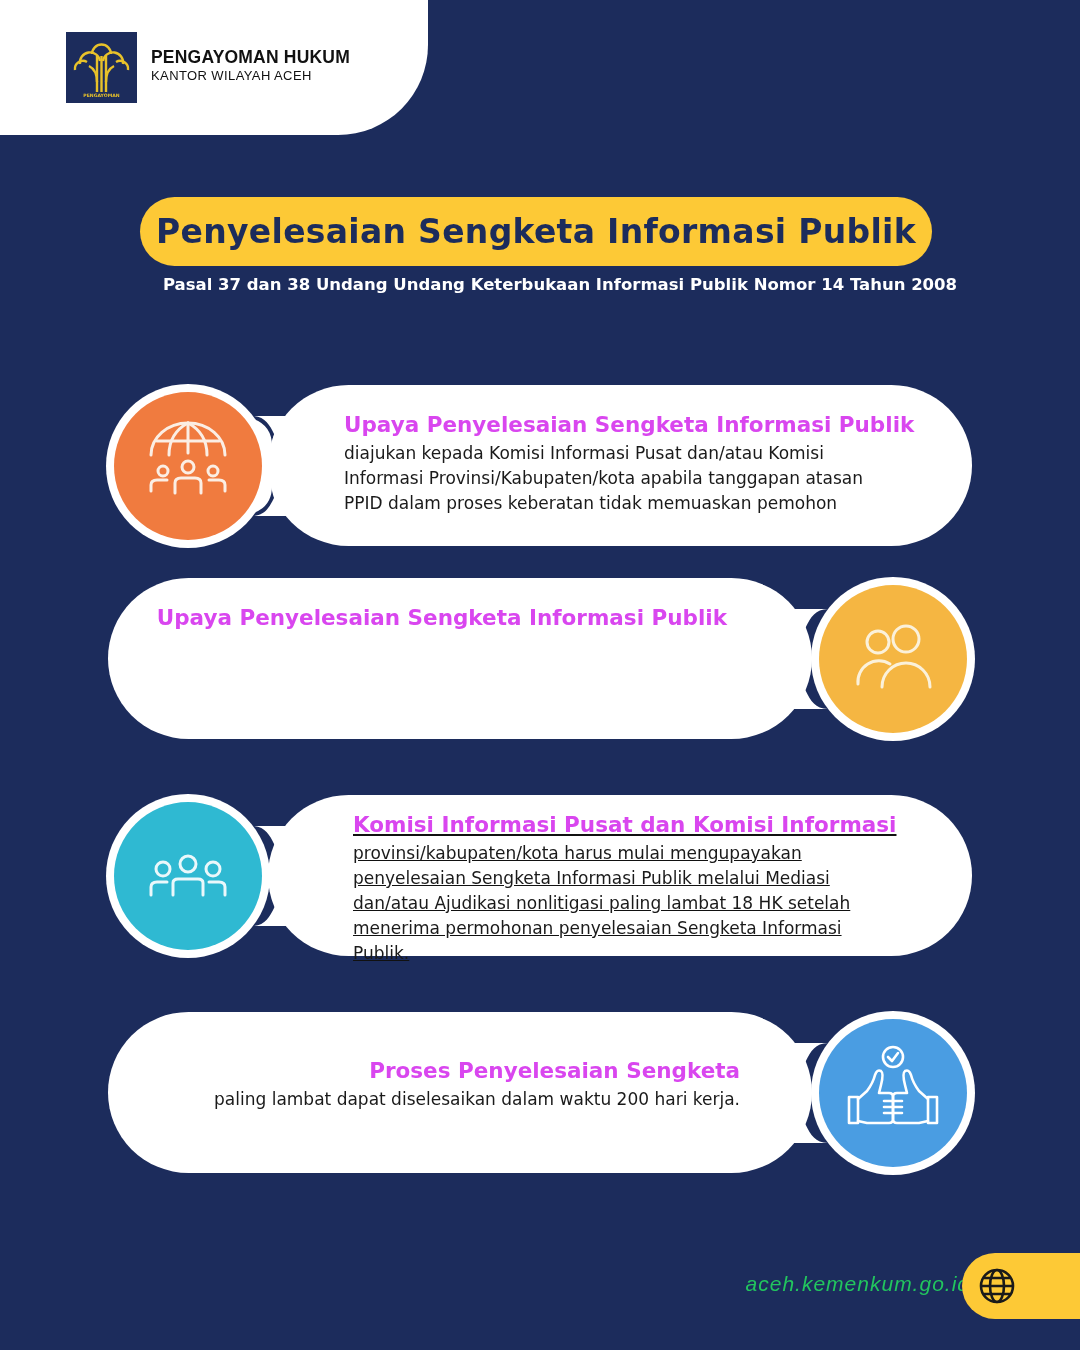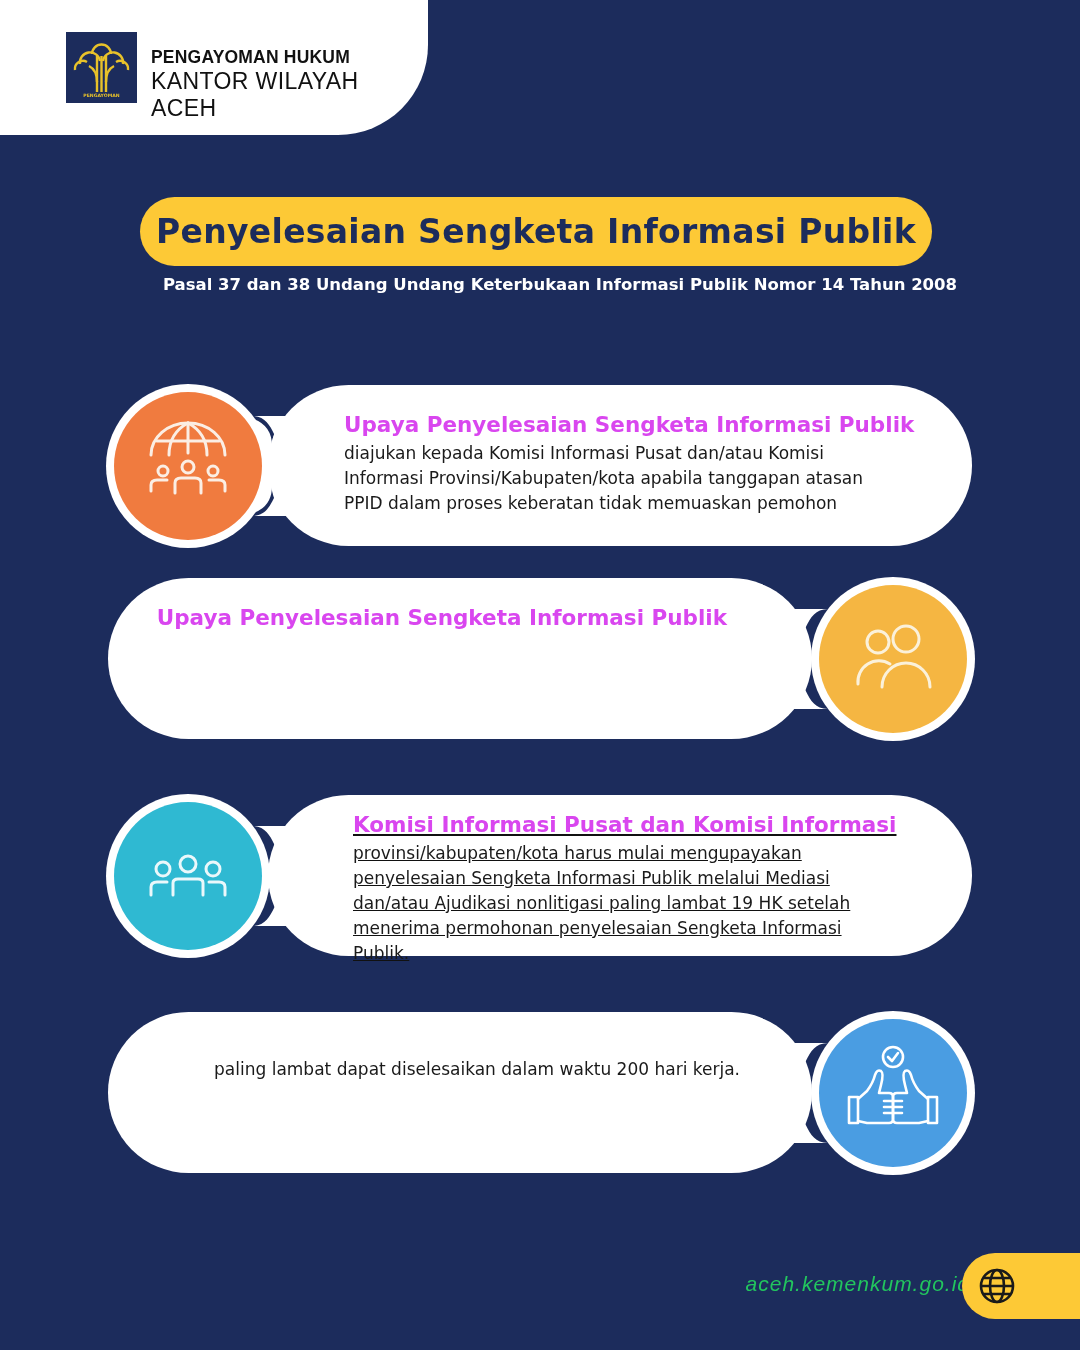--- a/index.html
+++ b/index.html
@@ -16,21 +16,21 @@
   .logo-box {
     position: absolute; left: 66px; top: 32px; width: 71px; height: 71px;
     background: #1c2c5c;
   }
   .logo-box svg { position: absolute; left: 0; top: 0; }
   .org-line1 {
     position: absolute; left: 151px; top: 47px; font-size: 17.5px;
     font-weight: bold; color: #111; letter-spacing: 0.2px;
   }
   .org-line2 {
-    position: absolute; left: 151px; top: 68px; font-size: 23px;
+    position: absolute; left: 151px; top: 68px; font-size: 13px;
     color: #111; letter-spacing: 0.4px;
   }
   .title-pill {
     position: absolute; left: 140px; top: 197px; width: 792px; height: 69px;
     background: #fdc936; border-radius: 36px;
     display: flex; align-items: center; justify-content: center;
   }
   .title-text {
     font-family: "DejaVu Sans", sans-serif; font-weight: bold;
     font-size: 33px; color: #1c2c5c; letter-spacing: 0.3px;
@@ -170,21 +170,21 @@
         <path d="M8 64 V56 Q8 51 14 51 H24"></path>
         <path d="M30 64 V52 Q30 48 35 48 H55 Q60 48 60 52 V64"></path>
         <path d="M82 64 V56 Q82 51 76 51 H66"></path>
       </svg>
     </div>
   </div>
   <div class="text-block align-left" style="left:353px;top:811px;text-decoration:underline;">
     <div class="head">Komisi Informasi Pusat dan Komisi Informasi</div>
     <div class="body">provinsi/kabupaten/kota harus mulai mengupayakan
 penyelesaian Sengketa Informasi Publik melalui Mediasi
-dan/atau Ajudikasi nonlitigasi paling lambat 19 HK setelah
+dan/atau Ajudikasi nonlitigasi paling lambat 18 HK setelah
 menerima permohonan penyelesaian Sengketa Informasi Publik.</div>
   </div>
 </div>
 
 <div class="card" style="left:0;top:0;">
   <div class="pill" style="left:108px;top:1012px;"></div>
   <svg class="neck" style="left:768px;top:1043px;" viewBox="0 0 80 100">
     <path d="M0 0 L60 0 C35 0 40 35 20 35 L20 65 C40 65 35 100 60 100 L0 100 Z" fill="#ffffff"></path>
   </svg>
   <div class="ring" style="left:811px;top:1011px;">
@@ -195,20 +195,21 @@
         <rect x="6" y="54" width="9" height="26"></rect>
         <path d="M15 56 L24 48 Q30 40 32 32 Q34 26 38 28 Q41 30 38 42 L36 50 H46 Q50 50 50 54 V76 Q50 80 46 80 H24 L15 78"></path>
         <path d="M41 58 H50 M41 64 H50 M41 70 H50"></path>
         <rect x="85" y="54" width="9" height="26"></rect>
         <path d="M85 56 L76 48 Q70 40 68 32 Q66 26 62 28 Q59 30 62 42 L64 50 H54 Q50 50 50 54 V76 Q50 80 54 80 H76 L85 78"></path>
         <path d="M59 58 H50 M59 64 H50 M59 70 H50"></path>
       </svg>
     </div>
   </div>
   <div class="text-block align-right" style="left:126px;width:614px;top:1057px;">
+    <div class="head">Proses Penyelesaian Sengketa</div>
     <div class="body">paling lambat dapat diselesaikan dalam waktu 200 hari kerja.</div>
   </div>
 </div>
 
 <div class="footer-url">aceh.kemenkum.go.id</div>
 <div class="footer-pill">
   <svg width="38" height="38" viewBox="0 0 38 38" fill="none" stroke="#1a1a1a" stroke-width="2.6">
     <circle cx="19" cy="19" r="16"></circle>
     <ellipse cx="19" cy="19" rx="7" ry="16"></ellipse>
     <path d="M3 19 H35 M6 11 H32 M6 27 H32"></path>

